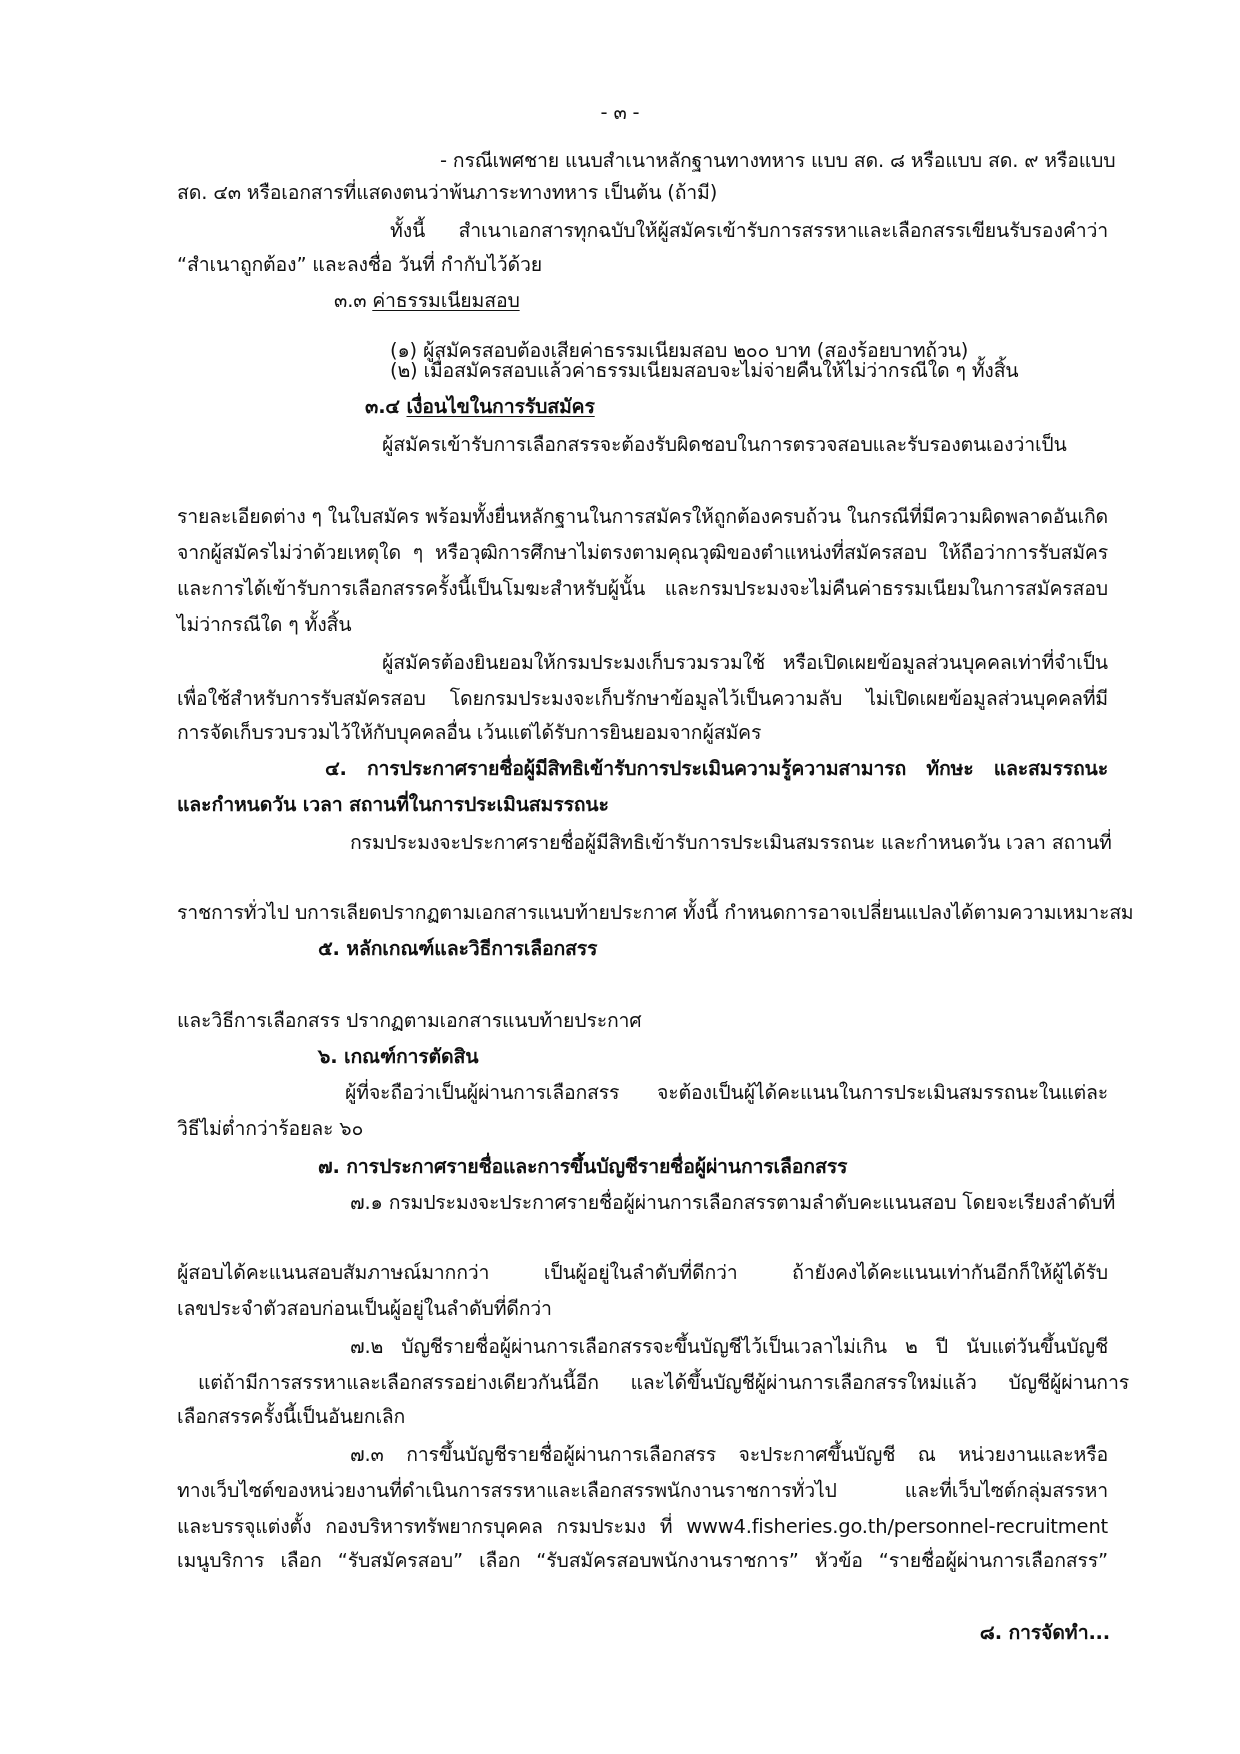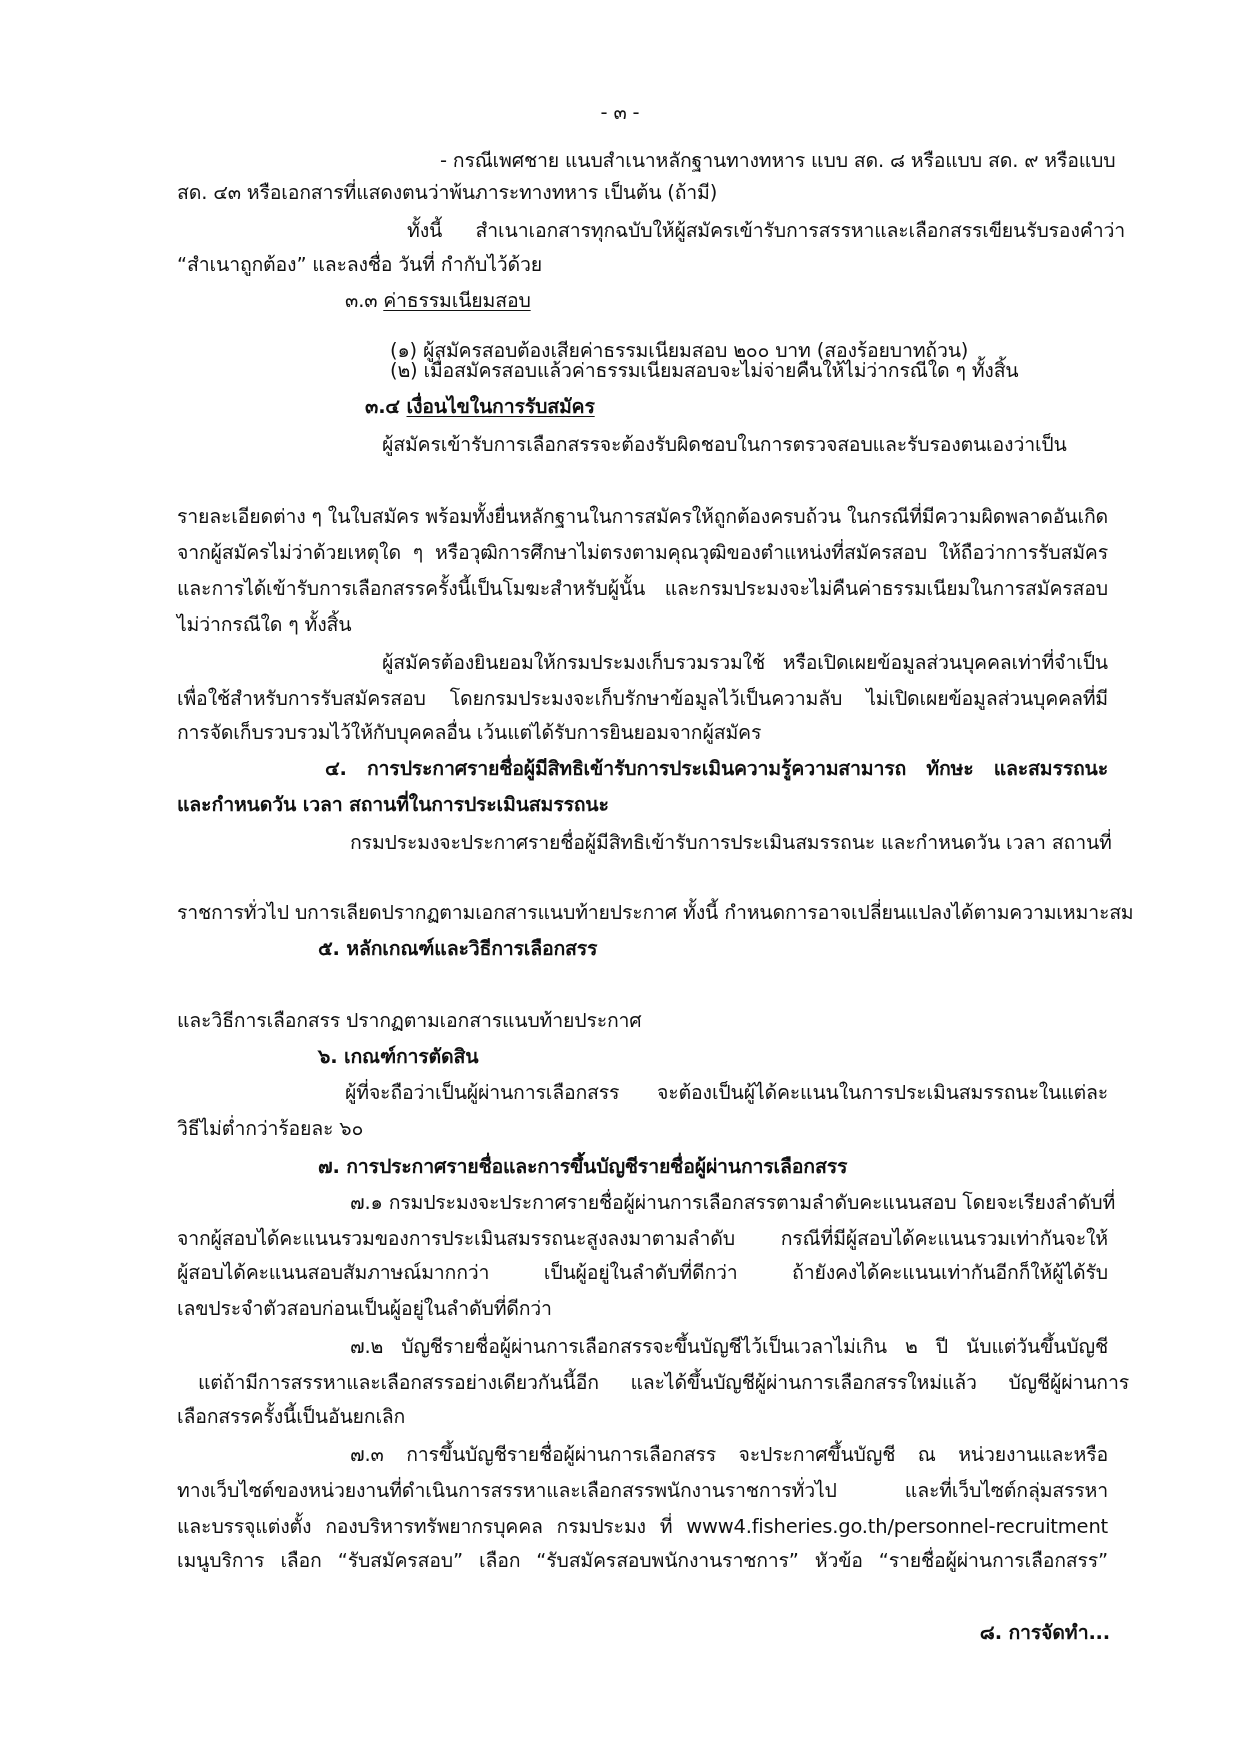--- a/index.html
+++ b/index.html
@@ -20,24 +20,24 @@
 </style>
 </head>
 <body>
 
 <div class="page">
 
   <div class="line center" style="top:98px;">- ๓ -</div>
 
   <div class="line" style="top:146px; left:440px; width:668px; text-align:justify; text-align-last:justify;">- กรณีเพศชาย แนบสำเนาหลักฐานทางทหาร แบบ สด. ๘ หรือแบบ สด. ๙ หรือแบบ</div>
   <div class="line" style="top:178px; left:177px;">สด. ๔๓ หรือเอกสารที่แสดงตนว่าพ้นภาระทางทหาร เป็นต้น (ถ้ามี)</div>
-  <div class="line" style="top:216px; left:390px; width:718px; text-align:justify; text-align-last:justify;margin-left:17px;">ทั้งนี้ สำเนาเอกสารทุกฉบับให้ผู้สมัครเข้ารับการสรรหาและเลือกสรรเขียนรับรองคำว่า</div>
+  <div class="line" style="top:216px; left:390px; width:718px; text-align:justify; text-align-last:justify;">ทั้งนี้ สำเนาเอกสารทุกฉบับให้ผู้สมัครเข้ารับการสรรหาและเลือกสรรเขียนรับรองคำว่า</div>
   <div class="line" style="top:250px; left:177px;">“สำเนาถูกต้อง” และลงชื่อ วันที่ กำกับไว้ด้วย</div>
 
-  <div class="line" style="top:286px; left:345px;text-align:center;">
+  <div class="line" style="top:286px; left:334px;text-align:center;">
     <span>๓.๓ </span><span class="u">ค่าธรรมเนียมสอบ</span>
   </div>
   <div class="line" style="top:336px; left:390px;">(๑) ผู้สมัครสอบต้องเสียค่าธรรมเนียมสอบ ๒๐๐ บาท (สองร้อยบาทถ้วน)</div>
   <div class="line" style="top:356px; left:390px;">(๒) เมื่อสมัครสอบแล้วค่าธรรมเนียมสอบจะไม่จ่ายคืนให้ไม่ว่ากรณีใด ๆ ทั้งสิ้น</div>
 
   <div class="line" style="top:392px; left:365px;font-weight:bold;">
     <span>๓.๔ </span><span class="u">เงื่อนไขในการรับสมัคร</span>
   </div>
   <div class="line" style="top:430px; left:382px; width:726px; text-align:justify; text-align-last:justify;">ผู้สมัครเข้ารับการเลือกสรรจะต้องรับผิดชอบในการตรวจสอบและรับรองตนเองว่าเป็น</div>
   <div class="line justify" style="top:502px;">รายละเอียดต่าง ๆ ในใบสมัคร พร้อมทั้งยื่นหลักฐานในการสมัครให้ถูกต้องครบถ้วน ในกรณีที่มีความผิดพลาดอันเกิด</div>
@@ -56,21 +56,20 @@
 
   <div class="line bold" style="top:934px; left:318px;">๕. หลักเกณฑ์และวิธีการเลือกสรร</div>
   <div class="line" style="top:1006px; left:177px;">และวิธีการเลือกสรร ปรากฏตามเอกสารแนบท้ายประกาศ</div>
 
   <div class="line bold" style="top:1042px; left:318px;">๖. เกณฑ์การตัดสิน</div>
   <div class="line" style="top:1078px; left:345px; width:763px; text-align:justify; text-align-last:justify;">ผู้ที่จะถือว่าเป็นผู้ผ่านการเลือกสรร จะต้องเป็นผู้ได้คะแนนในการประเมินสมรรถนะในแต่ละ</div>
   <div class="line" style="top:1114px; left:177px;">วิธีไม่ต่ำกว่าร้อยละ ๖๐</div>
 
   <div class="line bold" style="top:1152px; left:318px;">๗. การประกาศรายชื่อและการขึ้นบัญชีรายชื่อผู้ผ่านการเลือกสรร</div>
   <div class="line" style="top:1188px; left:350px; width:758px; text-align:justify; text-align-last:justify;">๗.๑ กรมประมงจะประกาศรายชื่อผู้ผ่านการเลือกสรรตามลำดับคะแนนสอบ โดยจะเรียงลำดับที่</div>
-  <div class="line justify" style="top:1224px;">จากผู้สอบได้คะแนนรวมของการประเมินสมรรถนะสูงลงมาตามลำดับ กรณีที่มีผู้สอบได้คะแนนรวมเท่ากันจะให้</div>
   <div class="line justify" style="top:1258px;">ผู้สอบได้คะแนนสอบสัมภาษณ์มากกว่า เป็นผู้อยู่ในลำดับที่ดีกว่า ถ้ายังคงได้คะแนนเท่ากันอีกก็ให้ผู้ได้รับ</div>
   <div class="line" style="top:1294px; left:177px;">เลขประจำตัวสอบก่อนเป็นผู้อยู่ในลำดับที่ดีกว่า</div>
 
   <div class="line" style="top:1332px; left:350px; width:758px; text-align:justify; text-align-last:justify;">๗.๒ บัญชีรายชื่อผู้ผ่านการเลือกสรรจะขึ้นบัญชีไว้เป็นเวลาไม่เกิน ๒ ปี นับแต่วันขึ้นบัญชี</div>
   <div class="line justify" style="top:1368px;margin-left:21px;">แต่ถ้ามีการสรรหาและเลือกสรรอย่างเดียวกันนี้อีก และได้ขึ้นบัญชีผู้ผ่านการเลือกสรรใหม่แล้ว บัญชีผู้ผ่านการ</div>
   <div class="line" style="top:1402px; left:177px;">เลือกสรรครั้งนี้เป็นอันยกเลิก</div>
 
   <div class="line" style="top:1440px; left:350px; width:758px; text-align:justify; text-align-last:justify;">๗.๓ การขึ้นบัญชีรายชื่อผู้ผ่านการเลือกสรร จะประกาศขึ้นบัญชี ณ หน่วยงานและหรือ</div>
   <div class="line justify" style="top:1476px;">ทางเว็บไซต์ของหน่วยงานที่ดำเนินการสรรหาและเลือกสรรพนักงานราชการทั่วไป และที่เว็บไซต์กลุ่มสรรหา</div>
   <div class="line justify" style="top:1512px;">และบรรจุแต่งตั้ง กองบริหารทรัพยากรบุคคล กรมประมง ที่ www4.fisheries.go.th/personnel-recruitment</div>

